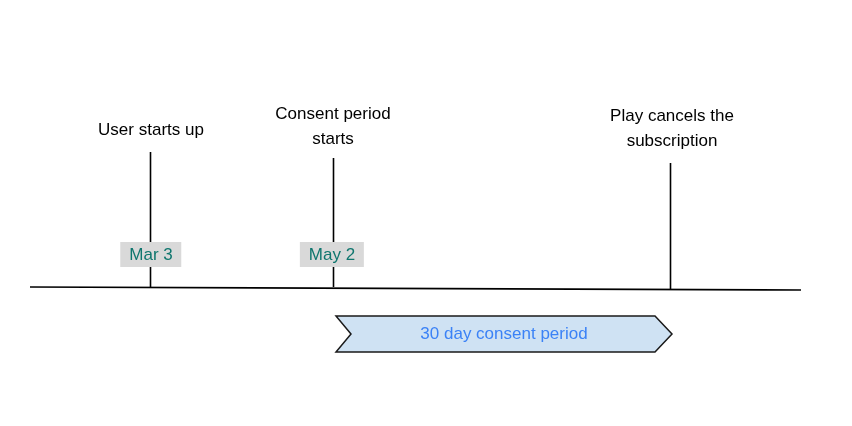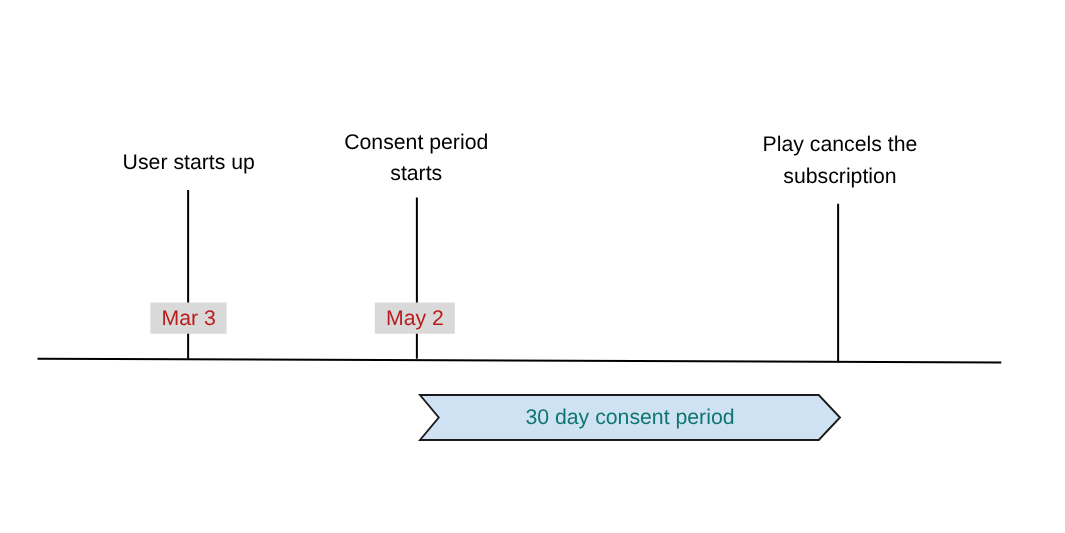--- a/index.html
+++ b/index.html
@@ -30,28 +30,28 @@
     color: #000000;
     white-space: normal;
   }
   .date-chip {
     position: absolute;
     transform: translateX(-50%);
     background: #d9d9d9;
     font-size: 17px;
     line-height: 19px;
     padding: 3px 9px;
-    color: #b91c1c;
+    color: #0f766e;
     white-space: nowrap;
   }
   .ribbon-label {
     position: absolute;
     transform: translate(-50%, -50%);
     font-size: 17px;
-    color: #0f766e;
+    color: #3b82f6;
     white-space: nowrap;
   }
 </style>
 </head>
 <body>
 
 <div class="canvas">
 
   <svg class="layer" width="852" height="426" viewBox="0 0 852 426">
 

